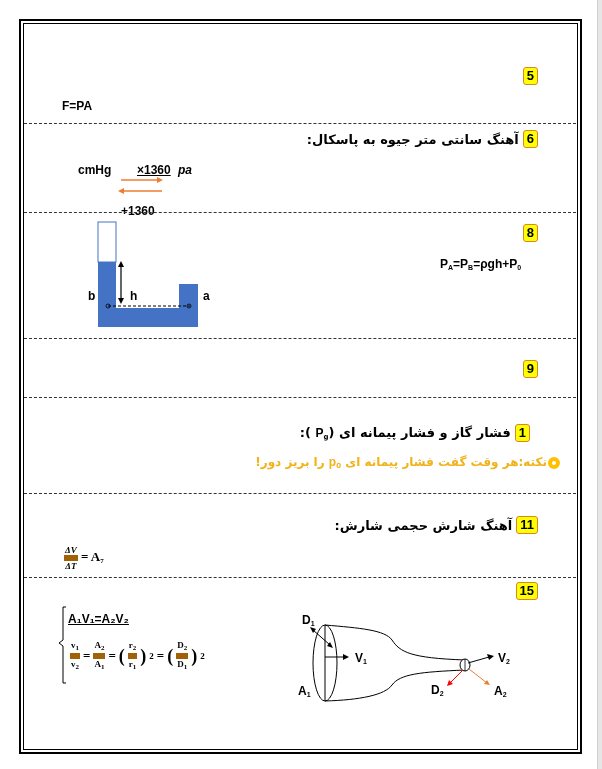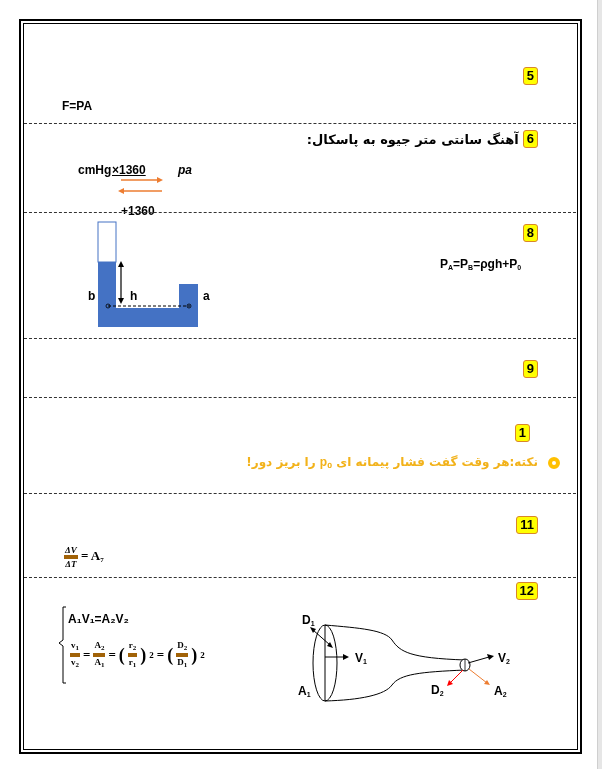--- a/index.html
+++ b/index.html
@@ -7,45 +7,45 @@
          font-family:"DejaVu Sans", sans-serif; color:#000; }
   .scrollbar { position:absolute; left:597px; top:0; width:5px; height:769px; background:#e6e6e6; border-left:1px solid #cfcfcf; }
   .frame-outer { position:absolute; left:19px; top:19px; width:559px; height:731px; border:2px solid #000; }
   .frame-inner { position:absolute; left:23px; top:23px; width:553px; height:725px; border:1px solid #000; }
   .dash { position:absolute; left:24px; width:552px; height:0; border-top:1px dashed #333; }
   .title { position:absolute; right:64px; direction:rtl; font-weight:bold; font-size:13px; white-space:nowrap; display:flex; align-items:center; gap:4px; }
   .badge { display:inline-block; background:#ffff00; border:1px solid #d9862a; border-radius:3px; padding:0 3px; font-family:"Liberation Sans", sans-serif; font-weight:bold; font-size:13px; line-height:16px; direction:ltr; }
   .latin { position:absolute; font-family:"Liberation Sans", sans-serif; font-weight:bold; font-size:12px; white-space:nowrap; }
   .serif { font-family:"Liberation Serif", serif; }
   sub { font-size:7px; vertical-align:-2px; }
-  .note { position:absolute; right:42px; top:455px; direction:rtl; font-weight:bold; font-size:12px; color:#f2b21a; display:flex; align-items:center; gap:10px; white-space:nowrap; }
+  .note { position:absolute; right:42px; top:455px; direction:rtl; font-weight:bold; font-size:12px; color:#f2b21a; display:flex; align-items:center; gap:1px; white-space:nowrap; }
   .ring { width:12px; height:12px; border:4px solid #ffc000; border-radius:50%; box-sizing:border-box; display:inline-block; background:#fff; }
   .frac { display:inline-flex; flex-direction:column; align-items:center; vertical-align:middle; font-size:9px; line-height:10px; }
-  .frac .num { border-bottom:4px solid #a16207; padding:0 1px; }
+  .frac .num { border-bottom:6px solid #a16207; padding:0 1px; }
   svg { position:absolute; overflow:visible; }
 </style>
 </head>
 <body>
 
 <div class="scrollbar"></div>
 <div class="frame-outer"></div>
 <div class="frame-inner"></div>
 
 <div class="title" style="top:67px;">
   <span class="badge">5</span>
 </div>
 <div class="latin" style="left:62px; top:99px;">F=PA</div>
 <div class="dash" style="top:123px;"></div>
 
 <div class="title" style="top:130px;">
   <span class="badge">6</span>
   <span>آهنگ سانتی متر جیوه به پاسکال:</span>
 </div>
 <div class="latin" style="left:62px; top:163px;margin-left:16px;">cmHg</div>
-<div class="latin" style="left:112px; top:163px;text-decoration:underline;">×1360</div>
+<div class="latin" style="left:137px; top:163px;text-decoration:underline;">×1360</div>
 <div class="latin" style="left:178px; top:163px;font-style:italic;">pa</div>
 <svg style="left:0;top:0;" width="602" height="769">
   <g>
       <line x1="121" y1="180" x2="160" y2="180" stroke="#ed7d31" stroke-width="1.3"></line>
       <polygon points="163,180 157,177 157,183" fill="#ed7d31"></polygon>
     </g>
   <g>
       <line x1="122" y1="191" x2="162" y2="191" stroke="#ed7d31" stroke-width="1.3"></line>
       <polygon points="118,191 124,188 124,194" fill="#ed7d31"></polygon>
     </g>
@@ -76,46 +76,48 @@
 <div class="latin" style="left:203px; top:289px;">a</div>
 <div class="dash" style="top:338px;"></div>
 
 <div class="title" style="top:360px;">
   <span class="badge">9</span>
 </div>
 <div class="dash" style="top:397px;"></div>
 
 <div class="title" style="top:424px; right:72px;">
   <span class="badge">1</span>
+  <span><span>فشار گاز و فشار پیمانه ای (</span><span class="latin" style="position:static;">P</span><sub>g</sub><span> ):</span></span>
 </div>
 <div class="note">
   <span class="ring"></span>
   <span><span>نکته:هر وقت گفت فشار پیمانه ای </span><span style="font-family:'Liberation Sans',sans-serif;">p</span><sub>0</sub> <span>را بریز دور!</span></span>
 </div>
 <div class="dash" style="top:493px;"></div>
 
 <div class="title" style="top:516px;">
   <span class="badge">11</span>
+  <span>آهنگ شارش حجمی شارش:</span>
 </div>
 <div class="latin serif" style="left:64px; top:545px; font-size:13px;">
   <span class="frac" style="font-style:italic;">
       <span class="num">ΔV</span>
       <span>ΔT</span>
     </span>
   <span>= A</span><sub>7</sub>
 </div>
 <div class="dash" style="top:577px;"></div>
 
 <div class="title" style="top:582px;">
-  <span class="badge">12</span>
+  <span class="badge">15</span>
 </div>
 <svg style="left:0;top:0;" width="602" height="769">
   <path d="M66 607 H63 V640 L59 643 L63 646 V683 H66" fill="none" stroke="#000" stroke-width="1"></path>
 </svg>
-<div class="latin" style="left:68px; top:612px;">A₁V₁=A₂V₂</div>
+<div class="latin" style="left:68px; top:612px;text-decoration:underline;">A₁V₁=A₂V₂</div>
 <div class="latin serif" style="left:70px; top:640px; font-size:13px; display:flex; align-items:center; gap:3px;">
   <span class="frac">
       <span class="num"><span>v</span><sub>1</sub></span>
       <span><span>v</span><sub>2</sub></span>
     </span>
   <span>=</span>
   <span class="frac">
       <span class="num"><span>A</span><sub>2</sub></span>
       <span><span>A</span><sub>1</sub></span>
     </span>

